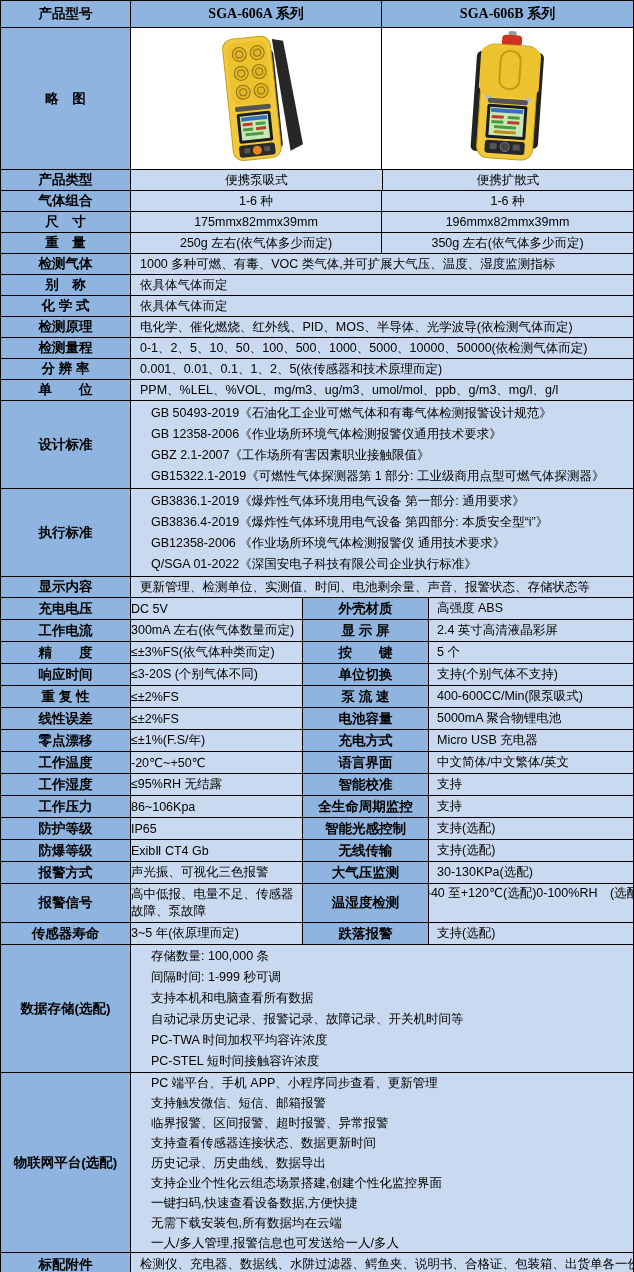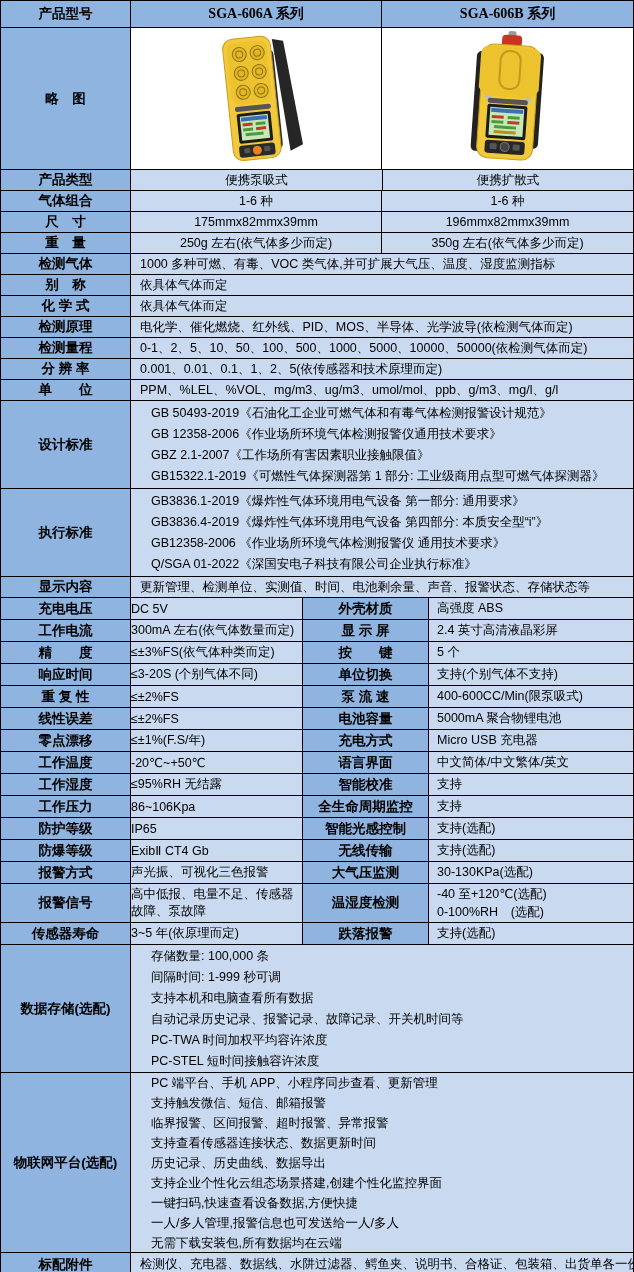--- a/index.html
+++ b/index.html
@@ -30,21 +30,21 @@
   .h-acc{height:24px;}
   .v{font-size:12.5px;white-space:nowrap;}
   .wrap{white-space:normal;line-height:17px;}
   .head{font-weight:bold;font-size:14px;justify-content:center;background:#8FB4DF;font-family:Liberation Serif, serif;}
   .imgcell{background:#fff;justify-content:center;align-items:center;}
   .multiline{flex-direction:column;align-items:flex-start;justify-content:center;padding-left:20px;}
   .multiline div{line-height:21px;font-size:12.5px;white-space:nowrap;}
   .h-iot .multiline div{line-height:20px;}
   .stack-label{flex-direction:row;justify-content:center;}
   .stack-label div{line-height:20px;}
-  .two-line{flex-direction:column;align-items:flex-start;justify-content:center;padding-left:8px;}
+  .two-line{flex-direction:row;align-items:flex-start;justify-content:center;padding-left:8px;}
   .two-line div{line-height:18px;font-size:12.5px;white-space:nowrap;}
 </style>
 </head>
 <body>
 
 <div class="tbl">
 
   <div class="row h-header">
     <div class="cell c-label">产品型号</div>
     <div class="cell c-half head">SGA-606A 系列</div>
@@ -315,22 +315,22 @@
       <div>(选配)</div>
     </div>
     <div class="cell c-span multiline">
       <div>PC 端平台、手机 APP、小程序同步查看、更新管理</div>
       <div>支持触发微信、短信、邮箱报警</div>
       <div>临界报警、区间报警、超时报警、异常报警</div>
       <div>支持查看传感器连接状态、数据更新时间</div>
       <div>历史记录、历史曲线、数据导出</div>
       <div>支持企业个性化云组态场景搭建,创建个性化监控界面</div>
       <div>一键扫码,快速查看设备数据,方便快捷</div>
+      <div>无需下载安装包,所有数据均在云端</div>
       <div>一人/多人管理,报警信息也可发送给一人/多人</div>
-      <div>无需下载安装包,所有数据均在云端</div>
     </div>
   </div>
 
   <div class="row h-acc">
     <div class="cell c-label">标配附件</div>
     <div class="cell c-span v">检测仪、充电器、数据线、水阱过滤器、鳄鱼夹、说明书、合格证、包装箱、出货单各一份</div>
   </div>
 
 </div>
 

